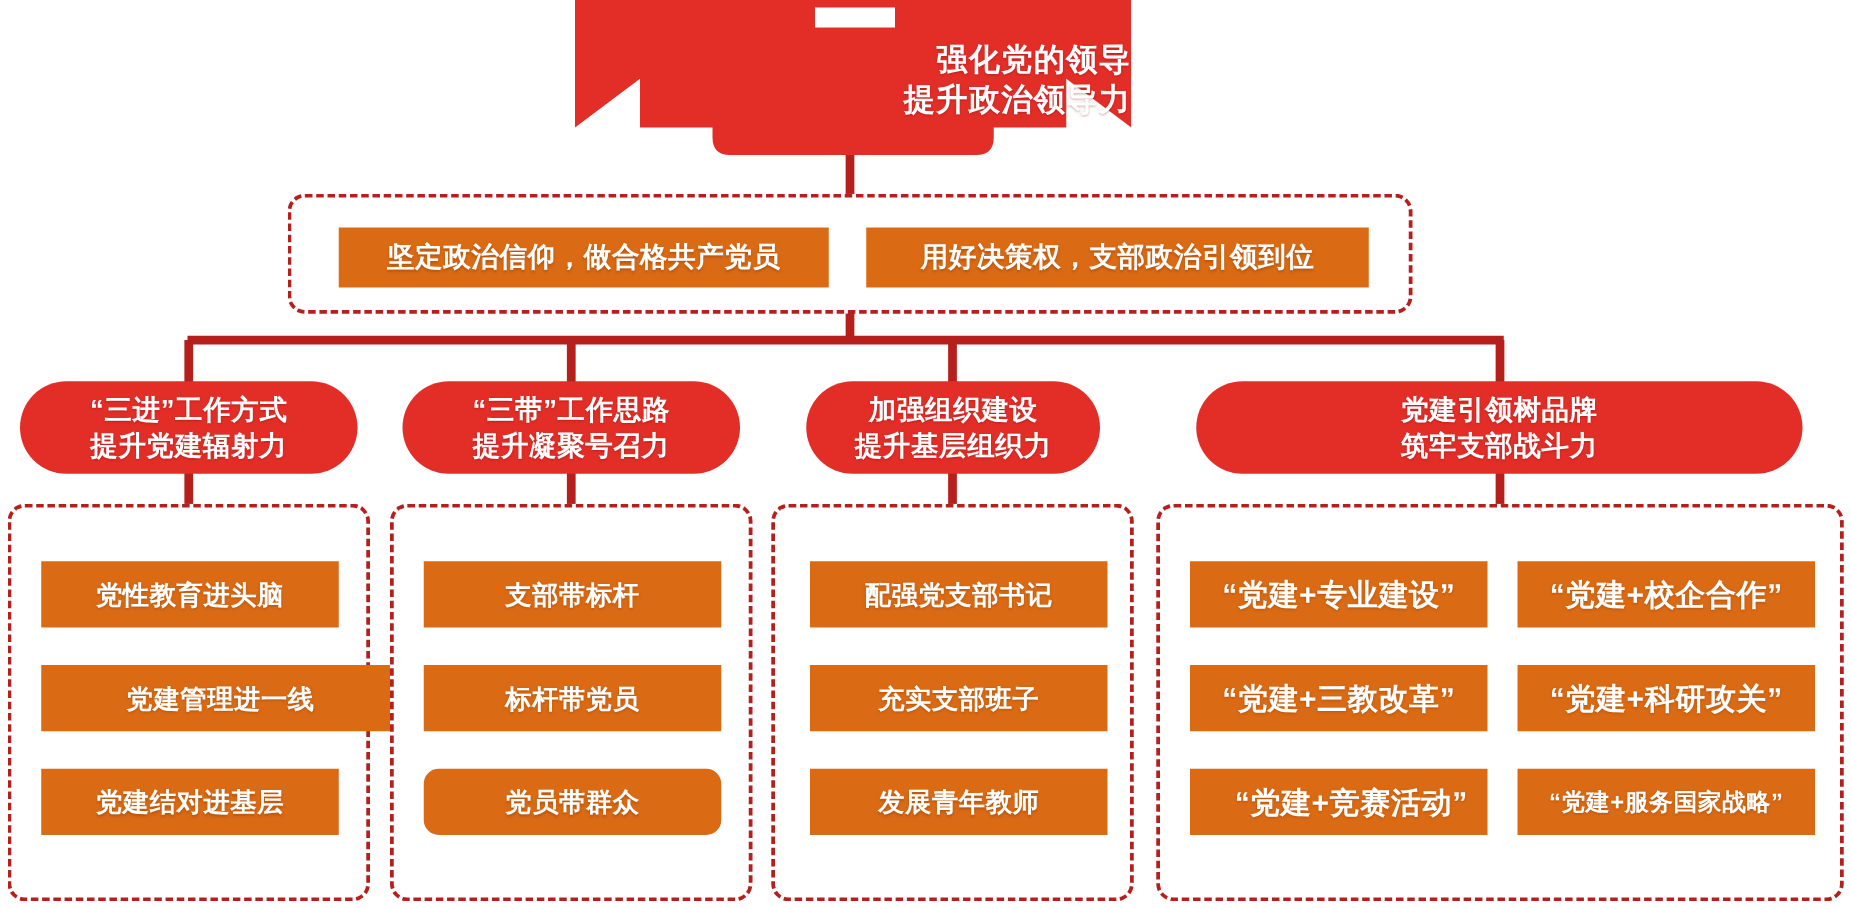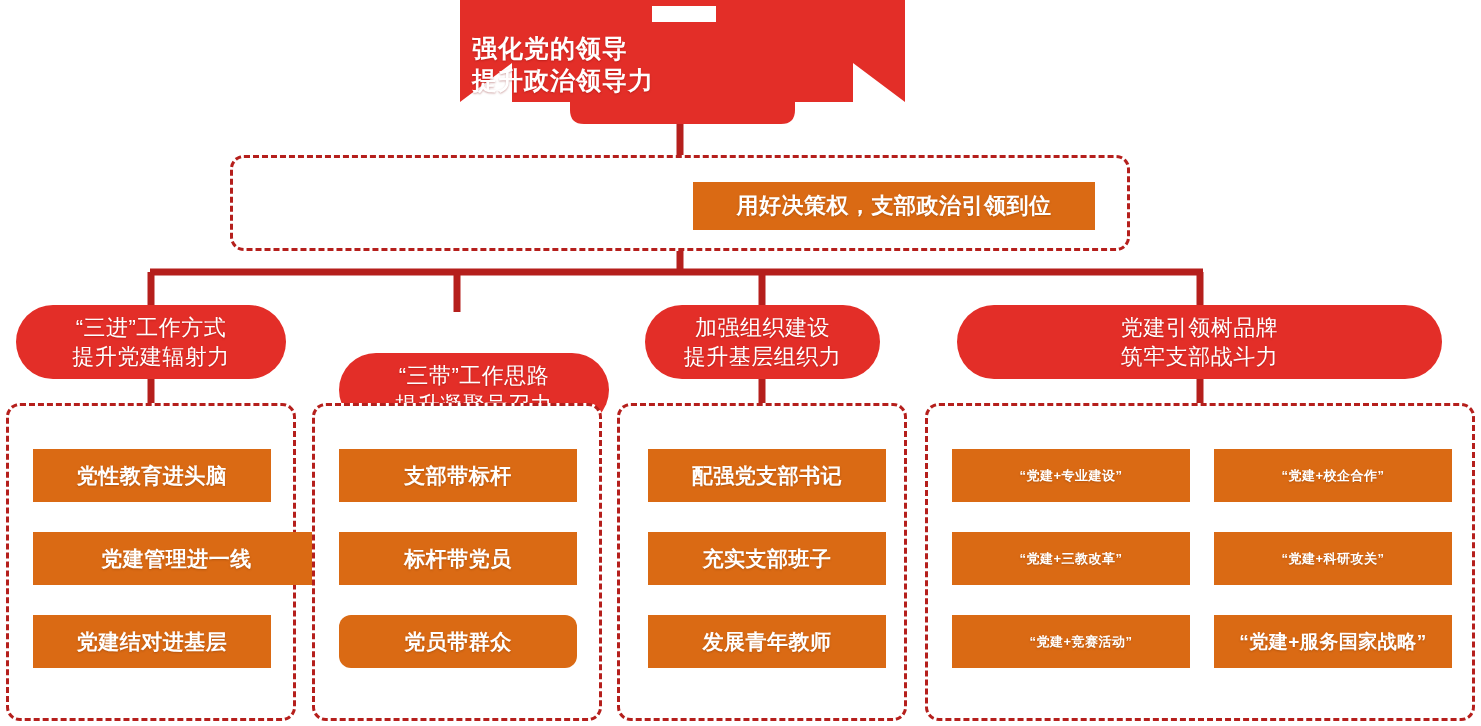--- a/index.html
+++ b/index.html
@@ -13,24 +13,23 @@
   #stage{position:absolute;left:0;top:0;width:1481px;height:726px;}
 
   
   #lines{position:absolute;left:0;top:0;width:1481px;height:726px;pointer-events:none;}
 
   
   .banner-wrap{position:absolute;left:460px;top:0px;width:445px;height:128px;}
   .banner-svg{position:absolute;left:0;top:0;}
   .banner-text{
     position:absolute;left:0;top:32px;width:445px;
-    text-align:left;color:#ffffff;font-weight:bold;
+    text-align:right;color:#ffffff;font-weight:bold;
     font-size:25px;line-height:32px;letter-spacing:1px;
     text-shadow:0 1px 2px rgba(120,0,0,.35);
-    padding-left:12px;
   }
 
   
   .dashed{
     position:absolute;
     border:3px dashed #b51f1c;
     border-radius:14px;
     background:#ffffff;
     box-sizing:border-box;
   }
@@ -48,35 +47,35 @@
   }
 
   
   .chip-l2{position:absolute;height:48px;font-size:22px;}
 
   
   .pill{
     position:absolute;
     background:#e32e28;
     border-radius:46px;
-    color:#ffffff;font-weight:normal;
+    color:#ffffff;font-weight:bold;
     display:flex;align-items:center;justify-content:center;
     text-align:center;
     font-size:22px;line-height:29px;
     box-sizing:border-box;
     text-shadow:0 1px 2px rgba(120,0,0,.35);
     letter-spacing:.5px;
   }
   .pill span{display:block;}
 
   
   .col-chip{
     position:absolute;height:53px;font-size:21px;text-align:center;
   }
-  .col-chip.wide{font-size:13px;}
+  .col-chip.wide{font-size:24px;}
 </style>
 </head>
 <body>
 
 <div id="stage">
 
   <svg id="lines" viewBox="0 0 1481 726" width="1481" height="726">
     <g stroke="#b51f1c" stroke-width="7" fill="none">
 
       <line x1="680" y1="118" x2="680" y2="156"></line>
@@ -110,36 +109,37 @@
       <rect x="192" y="0" width="64" height="22" fill="#ffffff"></rect>
       <rect x="110" y="0" width="225" height="6" fill="#e32e28"></rect>
     </svg>
     <div class="banner-text">
       <div>强化党的领导</div>
       <div>提升政治领导力</div>
     </div>
   </div>
 
   <div class="dashed" id="panel-l2" style="left:230px;top:155px;width:900px;height:96px;">
+    <div class="chip chip-l2" style="left:38px;top:24px;width:392px;">坚定政治信仰，做合格共产党员</div>
     <div class="chip chip-l2" style="left:460px;top:24px;width:402px;">用好决策权，支部政治引领到位</div>
   </div>
 
   <div class="pill" style="left:16px;top:305px;width:270px;height:74px;">
     <div>
       <span>“三进”工作方式</span>
       <span>提升党建辐射力</span>
     </div>
   </div>
   <div class="dashed" style="left:6px;top:403px;width:290px;height:318px;">
     <div class="chip col-chip" style="left:24px;top:43px;width:238px;">党性教育进头脑</div>
     <div class="chip col-chip" style="left:24px;top:126px;width:287px;">党建管理进一线</div>
     <div class="chip col-chip" style="left:24px;top:209px;width:238px;">党建结对进基层</div>
   </div>
 
-  <div class="pill" style="left:339px;top:305px;width:270px;height:74px;margin-top:48px;">
+  <div class="pill" style="left:322px;top:305px;width:270px;height:74px;">
     <div>
       <span>“三带”工作思路</span>
       <span>提升凝聚号召力</span>
     </div>
   </div>
   <div class="dashed" style="left:312px;top:403px;width:290px;height:318px;">
     <div class="chip col-chip" style="left:24px;top:43px;width:238px;">支部带标杆</div>
     <div class="chip col-chip" style="left:24px;top:126px;width:238px;">标杆带党员</div>
     <div class="chip col-chip" style="left:24px;top:209px;width:238px;border-radius:12px;">党员带群众</div>
   </div>

